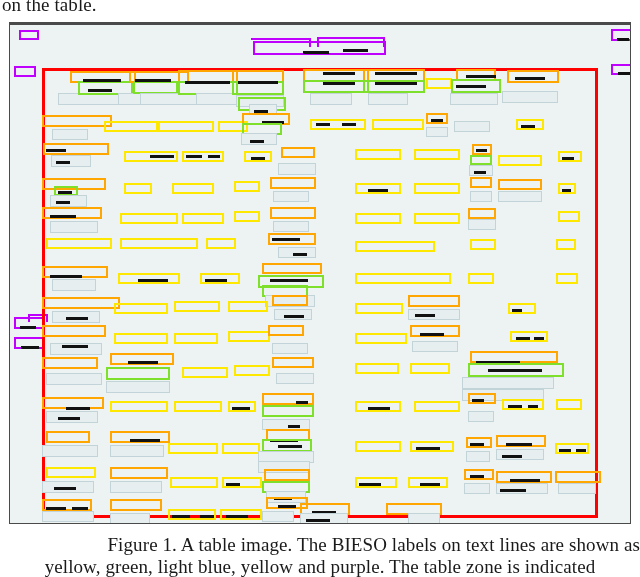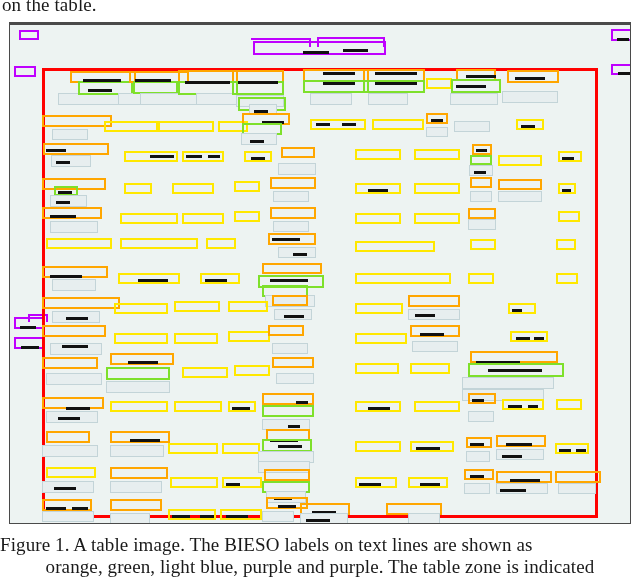--- a/index.html
+++ b/index.html
@@ -7,21 +7,21 @@
        font-family:"Liberation Serif", serif;}
 
   
   .paper-text{
     position:absolute;left:0;width:640px;color:#1a1a1a;
     font-family:"Liberation Serif", serif;
     font-size:19px;line-height:22px;letter-spacing:.1px;
     white-space:nowrap;overflow:hidden;
   }
   #text-above{top:-6px;left:2px;}
-  #caption-line-1{top:534px;left:0;text-align:left;}
+  #caption-line-1{top:534px;left:0;text-align:right;}
   #caption-line-2{top:556px;left:0;text-align:center;}
 
   
   #figure-frame{
     position:absolute;left:9px;top:22px;width:622px;height:502px;
     background:#edf3f2;
     border:1px solid #4a4a4a;
     border-top:3px solid #4a4a4a;
     box-sizing:border-box;
     overflow:hidden;
@@ -378,13 +378,13 @@
   <div class="mark" style="left:302px;top:486px;width:24px;"></div>
   <div class="box b-blue" style="left:252px;top:486px;width:32px;height:11px;"></div>
   <div class="box b-blue" style="left:290px;top:488px;width:48px;height:11px;"></div>
   <div class="mark" style="left:296px;top:494px;width:24px;"></div>
   <div class="box b-orange" style="left:376px;top:478px;width:56px;height:12px;"></div>
   <div class="box b-blue" style="left:398px;top:488px;width:32px;height:11px;"></div>
 
 </div>
 
 <div class="paper-text" id="caption-line-1">Figure 1. A table image. The BIESO labels on text lines are shown as</div>
-<div class="paper-text" id="caption-line-2">orange, green, light blue, purple and purple. The table zone is indicated</div>
+<div class="paper-text" id="caption-line-2">yellow, green, light blue, yellow and purple. The table zone is indicated</div>
 
 </body></html>

